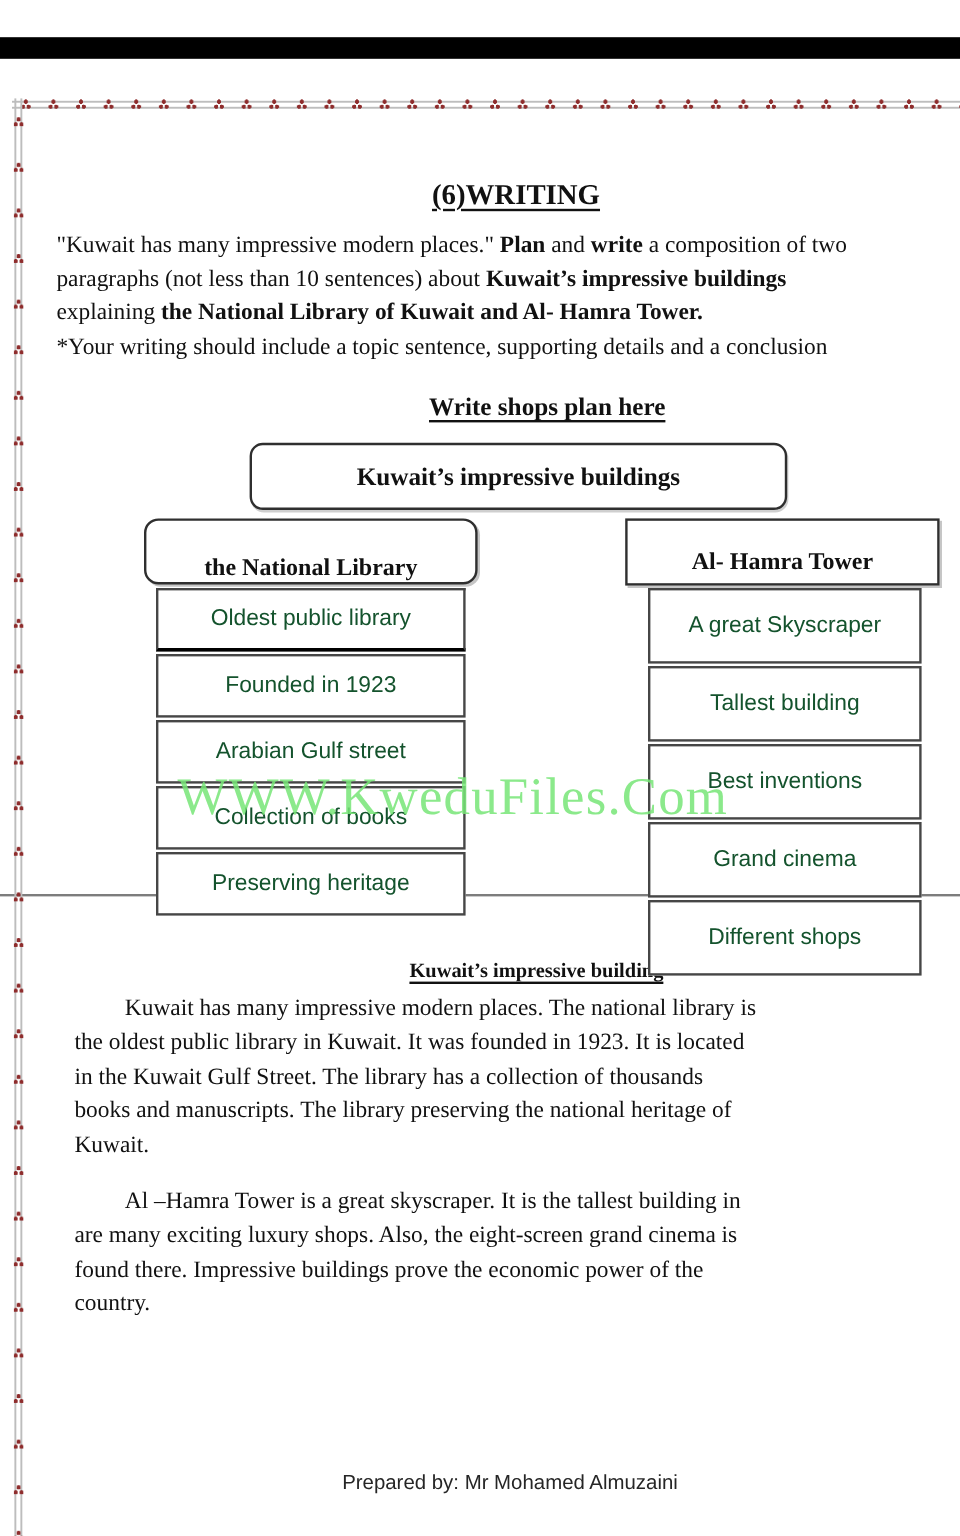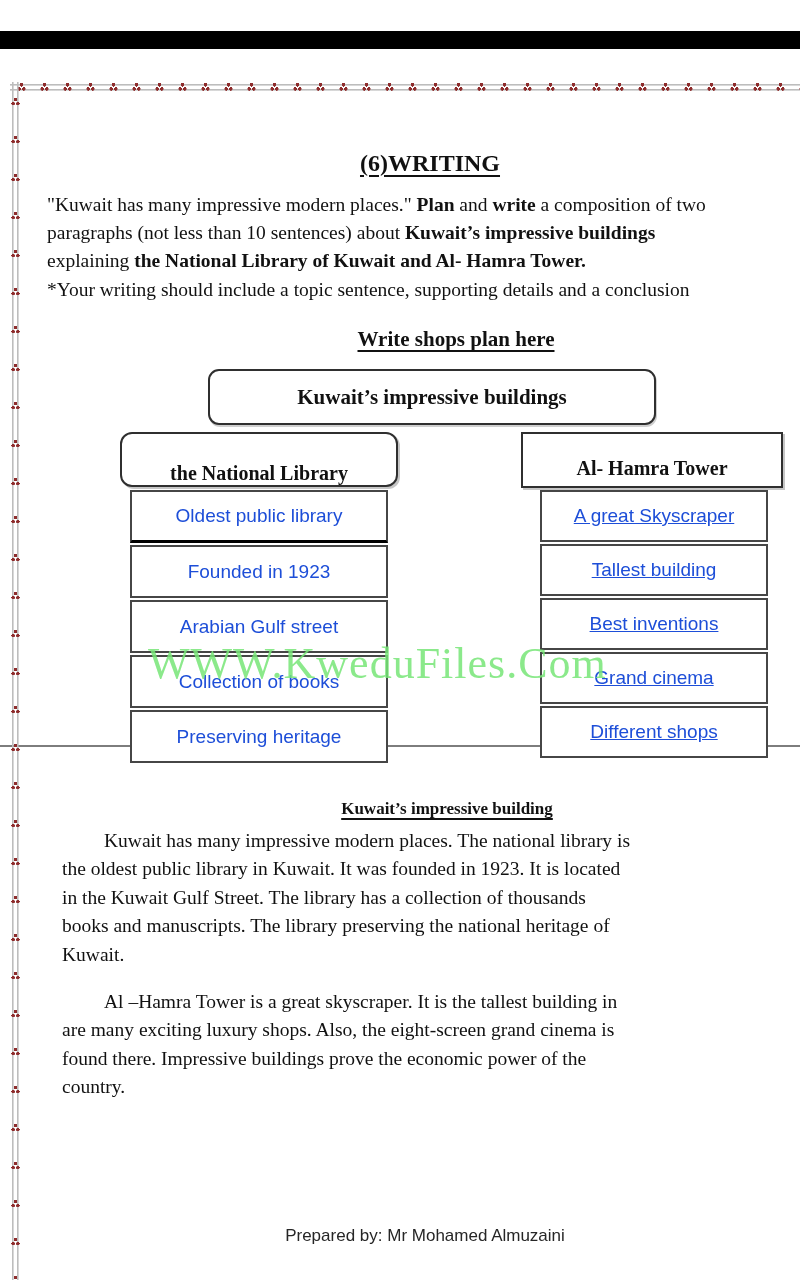--- a/index.html
+++ b/index.html
@@ -60,24 +60,24 @@
     font-size:20px;font-weight:bold;
   }
   .left-header{left:120px;top:432px;width:278px;height:55px;border-radius:12px;}
   .right-header{left:521px;top:432px;width:262px;height:56px;padding-bottom:6px;}
   .col{position:absolute;z-index:2;}
   .left-col{left:130px;top:490px;width:258px;}
   .right-col{left:540px;top:490px;width:228px;}
   .plan-item{
     box-sizing:border-box;border:2px solid #464646;background:#fff;margin-bottom:2px;
     display:flex;align-items:center;justify-content:center;
-    font-family:"Liberation Sans",sans-serif;font-size:19px;color:#1d4ed8;
+    font-family:"Liberation Sans",sans-serif;font-size:19px;color:#14532d;
   }
   .left-col .plan-item{height:53px;}
-  .right-col .plan-item{height:52px;text-decoration:underline;}
+  .right-col .plan-item{height:63px;}
   .left-col .plan-item:first-child{border-bottom:3px solid #000;}
   .divider{position:absolute;left:0;top:745px;width:800px;height:2px;background:var(--divider-gray);z-index:0;}
   .watermark{
     position:absolute;left:148px;top:638px;z-index:6;white-space:nowrap;
     font-family:"Liberation Serif",serif;font-size:44px;letter-spacing:1px;
     color:var(--watermark-green);opacity:.85;
   }
   .comp-heading{
     position:absolute;top:783px;left:431px;transform:translateX(-50%);margin:16px;
     font-size:17px;font-weight:bold;white-space:nowrap;

